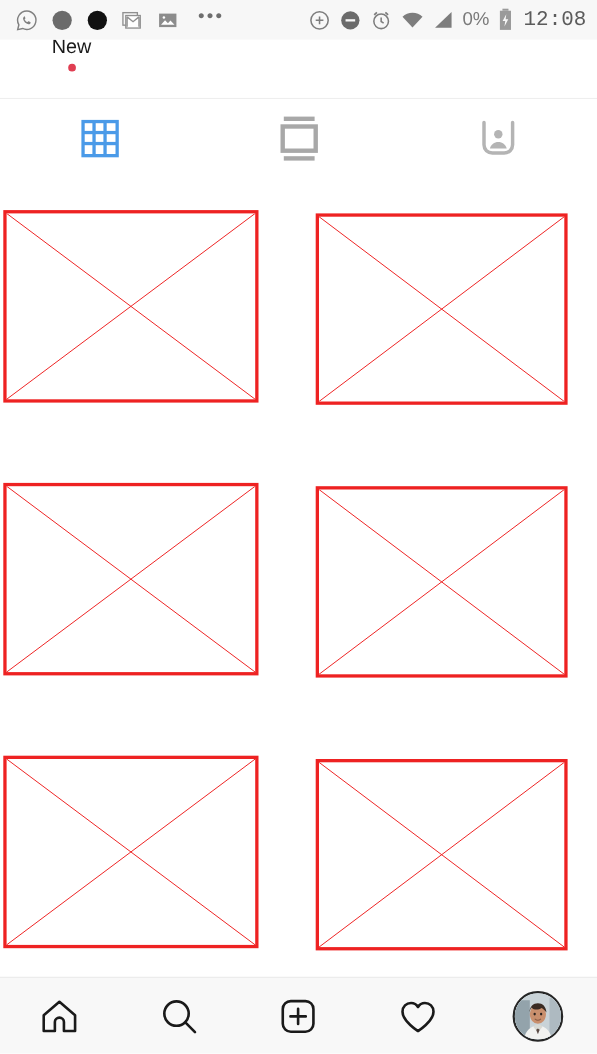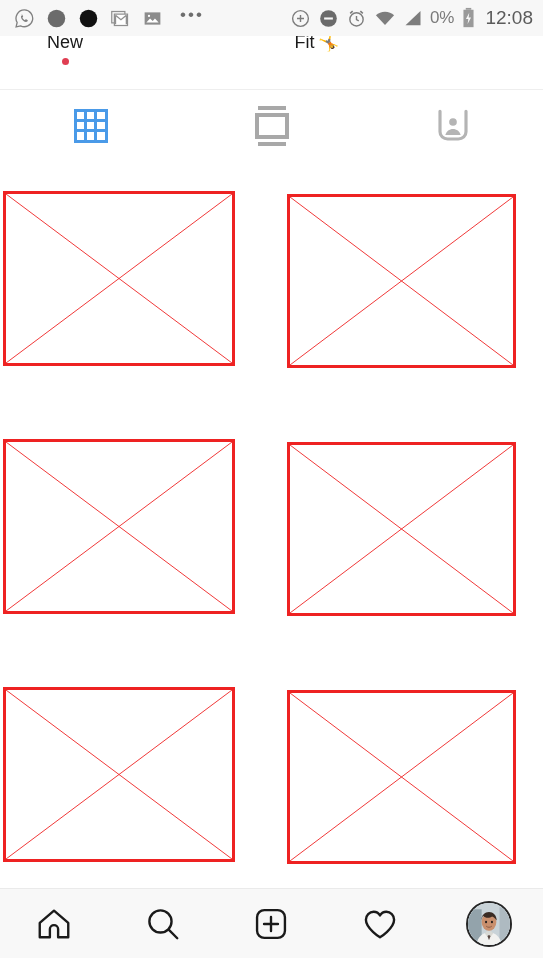--- a/index.html
+++ b/index.html
@@ -57,20 +57,21 @@
     color: #7a7a7a;
     font-size: 17px;
     font-family: "Liberation Sans", sans-serif;
     padding-right: 1px;
   }
   .sb-time {
     color: #5b5b5b;
     font-size: 19px;
     letter-spacing: 0px;
     padding-left: 3px;
+    font-family: Liberation Mono, monospace;
   }
 
   
   .highlights {
     position: absolute;
     top: 36px; left: 0;
     width: 447px;
     height: 52px;
     background: #ffffff;
     z-index: 5;
@@ -304,23 +305,20 @@
 </div>
 
 <div class="highlights">
 
   <div class="hl-item" style="left:0px;">
     <span class="hl-label">New</span>
     <div class="hl-dot"></div>
   </div>
 
 
-  <div class="hl-item" style="left:252px;">
-    <span class="hl-label">Fit</span><span class="hl-emoji">🤸</span>
-  </div>
 </div>
 
 <div class="tabbar">
 
   <div class="tab">
     <div class="grid-icon">
       <i></i>
         <i></i>
         <i></i>
         <i></i>

